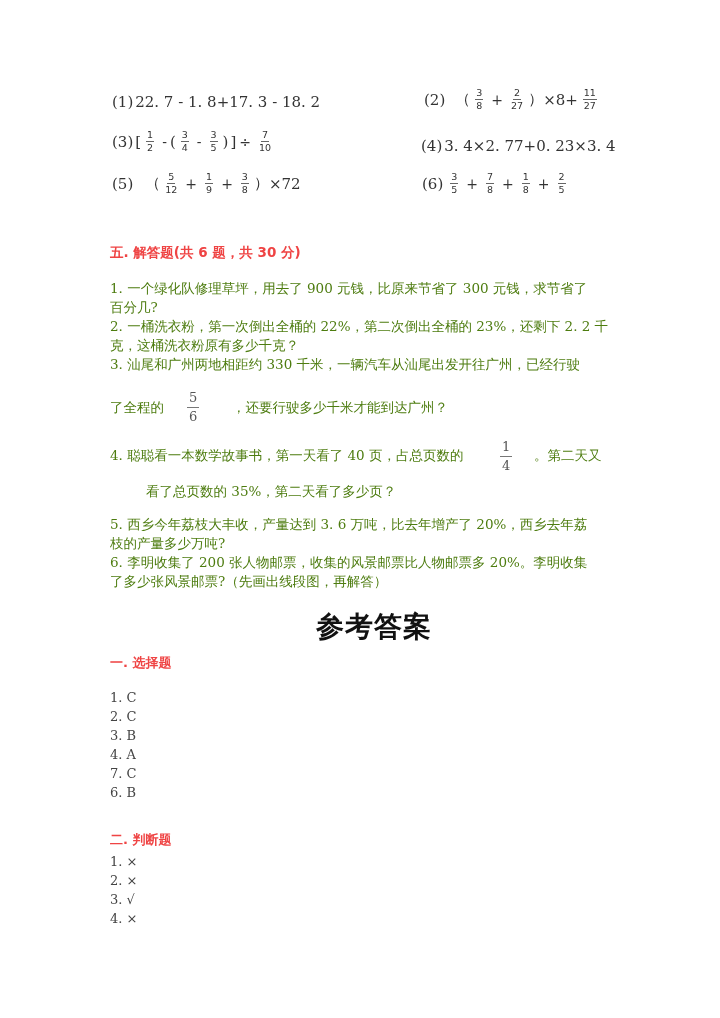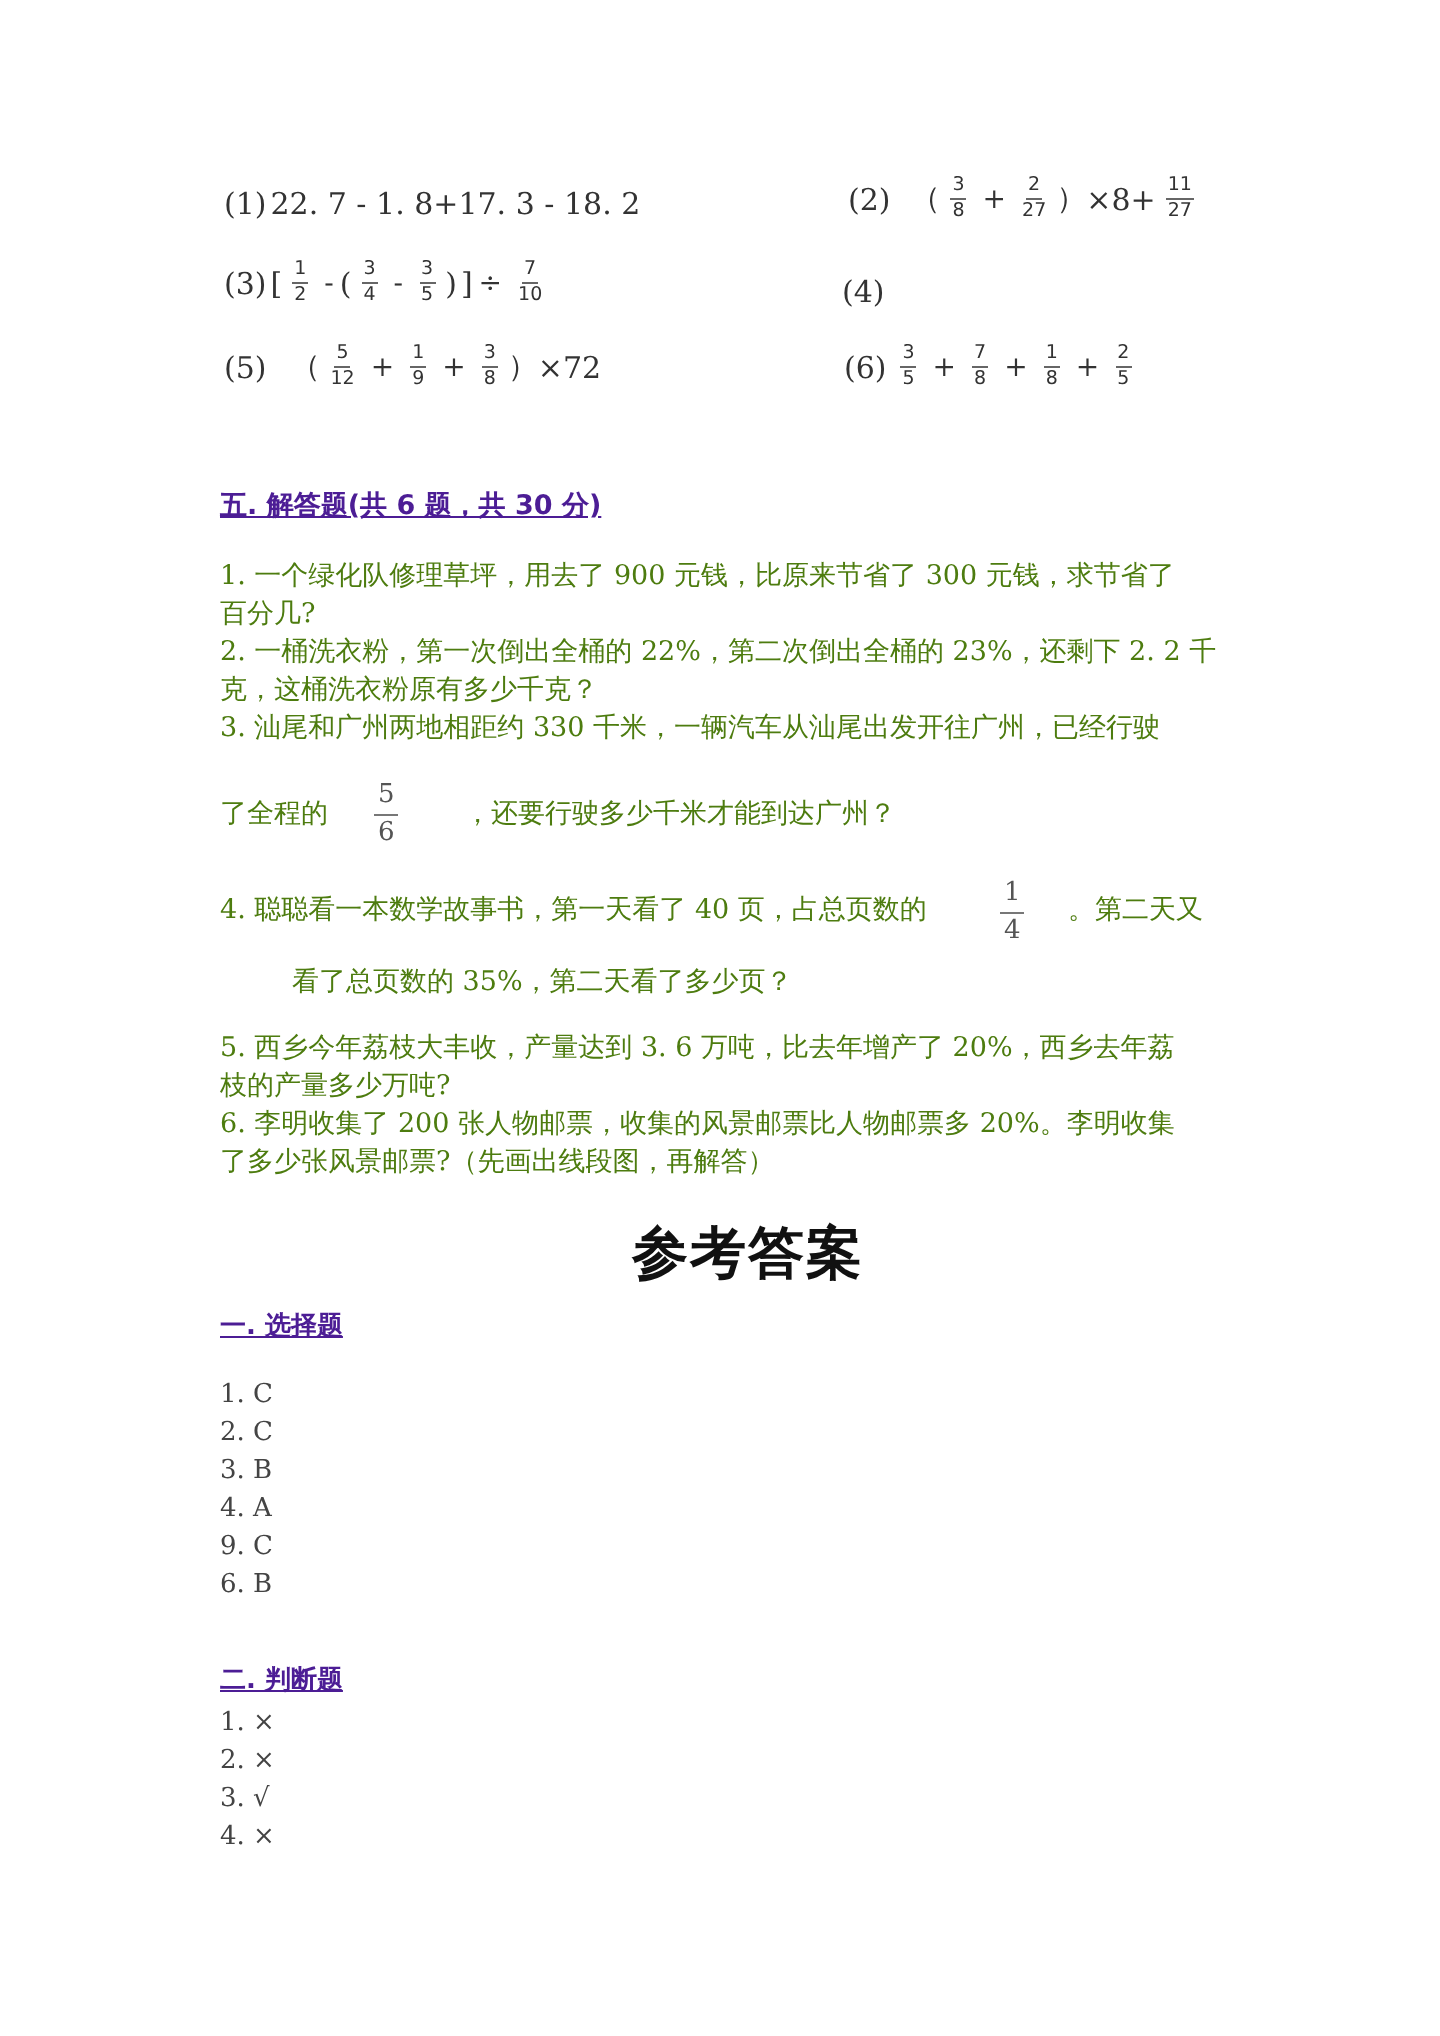--- a/index.html
+++ b/index.html
@@ -14,21 +14,21 @@
   .frac {
     display: inline-flex; flex-direction: column; align-items: center;
     font-family: "DejaVu Sans", "Liberation Sans", sans-serif;
     font-size: 9.5px; line-height: 10px; margin: 0 5px; color: #333;
   }
   .frac .num { padding: 0 1px 1px 1px; border-bottom: 1px solid #666; }
   .frac .den { padding-top: 1px; }
   .op { margin: 0 3px; font-size: 14px; }
   .sec-title {
     font-family: "DejaVu Sans", "Liberation Sans", sans-serif;
-    font-weight: bold; font-size: 13.5px; color: #4c1d95; text-decoration: underline;
+    font-weight: bold; font-size: 13.5px; color: #ef4444;
   }
   .para { font-size: 13.5px; color: #4d7c0f; line-height: 19px; }
   .bigfrac {
     display: inline-flex; flex-direction: column; align-items: center;
     font-size: 13px; line-height: 14px; color: #555;
   }
   .bigfrac .num { border-bottom: 1px solid #777; padding: 0 2px 2px 2px; }
   .bigfrac .den { padding-top: 2px; }
   .main-title {
     font-family: "DejaVu Sans", "Liberation Sans", sans-serif;
@@ -86,20 +86,21 @@
   <span style="margin-left:2px">]</span>
   <span class="op">÷</span>
   <span class="frac">
       <span class="num">7</span>
       <span class="den">10</span>
     </span>
 </div>
 
 <div class="abs calc" style="left:421px; top:137px;">
   <span class="t">(4)</span>
+  <span>3. 4×2. 77+0. 23×3. 4</span>
 </div>
 
 <div class="abs calc" style="left:112px; top:172px;">
   <span class="t" style="margin-right:12px">(5)</span>
   <span>（</span>
   <span class="frac">
       <span class="num">5</span>
       <span class="den">12</span>
     </span>
   <span class="op">+</span>
@@ -169,21 +170,21 @@
 
 <div class="abs main-title" style="left:316px; top:608px;">参考答案</div>
 
 <div class="abs sec-title" style="left:110px; top:654px; font-size:13px;text-align:center;">一. 选择题</div>
 
 <div class="abs ans" style="left:110px; top:688px;">
   <div>1. C</div>
   <div>2. C</div>
   <div>3. B</div>
   <div>4. A</div>
-  <div>9. C</div>
+  <div>7. C</div>
   <div>6. B</div>
 </div>
 
 <div class="abs sec-title" style="left:110px; top:831px; font-size:13px;">二. 判断题</div>
 
 <div class="abs ans" style="left:110px; top:852px;">
   <div>1. ×</div>
   <div>2. ×</div>
   <div>3. √</div>
   <div>4. ×</div>

